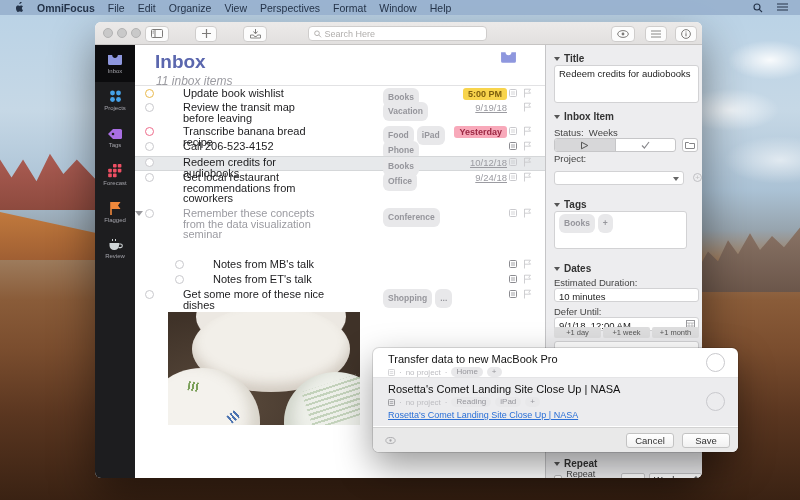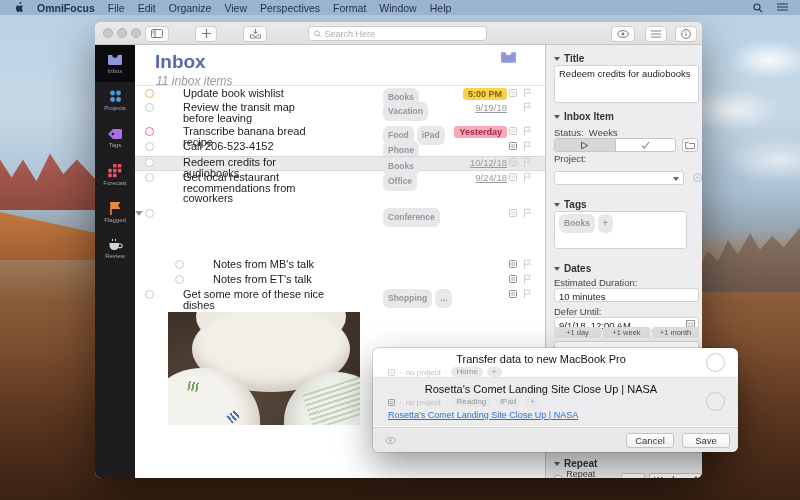--- a/index.html
+++ b/index.html
@@ -110,21 +110,21 @@
   .rsel { width:58px; height:13px; background:#fff; border:1px solid #c6c6c8; border-radius:2px; font-size:9px; color:#222; padding:0 4px; position:relative; line-height:12px; }
   .step { position:absolute; right:2px; top:2px; display:flex; flex-direction:column; gap:1px; }
   .step b { width:0; height:0; border-left:3px solid transparent; border-right:3px solid transparent; }
   .step .up { border-bottom:3.5px solid #666; }
 
   
   .qpanel { position:absolute; left:373px; top:348px; width:365px; height:104px; z-index:50; background:#fff;
     border-radius:6px; box-shadow:0 14px 36px rgba(0,0,0,.4), 0 0 0 1px rgba(0,0,0,.12); overflow:hidden; }
   .qrow { position:relative; padding:5px 44px 4px 15px; }
   .qrow.sel { background:#ececee; }
-  .qtitle { font-size:11px; color:#111;text-align:center; }
+  .qtitle { font-size:11px; color:#111; }
   .qmeta { display:flex; align-items:center; gap:4px; margin-top:2px; font-size:8px; color:#bcbcc0; }
   .qmeta .sep::before { content:"·"; }
   .qpill { background:#e8e8ea; color:#96969c; font-size:8px; line-height:10px; padding:0 5px; border-radius:5px; }
   .qlink { margin-top:3px; font-size:9px; color:#2a6fd6; text-decoration:underline; }
   .qcirc { position:absolute; right:13px; top:50%; margin-top:-10px; width:19px; height:19px; border-radius:50%; border:1.5px solid #c9c9cd; }
   .qdiv { border-top:1px solid #e4e4e6; }
   .qfoot { position:absolute; left:0; bottom:0; width:365px; height:25px; background:#e9e9e9; border-top:1px solid #d2d2d2; display:flex; align-items:center; }
   .qeye { margin-left:12px; color:#a5a5a8; }
   .qbtns { margin-left:auto; display:flex; gap:8px; margin-right:8px; }
   .qbtn { width:48px; height:15px; background:linear-gradient(#fff,#f1f1f1); border:1px solid #c3c3c3; border-radius:3px;
@@ -398,20 +398,21 @@
           <span class="rflag">
               <svg width="9" height="10" viewBox="0 0 9 10">
                 <path d="M1.5 9.5V1M1.5 1.2h6l-1.7 2 1.7 2h-6" fill="none" stroke="currentColor" stroke-width=".9"></path>
               </svg>
             </span>
         </div>
 
         <div class="row muted" style="top:163px;height:35px">
           <span class="disc"></span>
           <span class="circle"></span>
+          <span class="rtitle">Remember these concepts from the data visualization seminar</span>
           <span class="rtags">
               <span class="pill">Conference</span>
             </span>
           <span class="rnote">
               <svg width="8" height="8" viewBox="0 0 8 8">
                 <rect x=".5" y=".5" width="7" height="7" rx="1" fill="none" stroke="currentColor"></rect>
                 <path d="M2 3h4M2 5h4" stroke="currentColor" stroke-width=".8"></path>
               </svg>
             </span>
           <span class="rflag">

